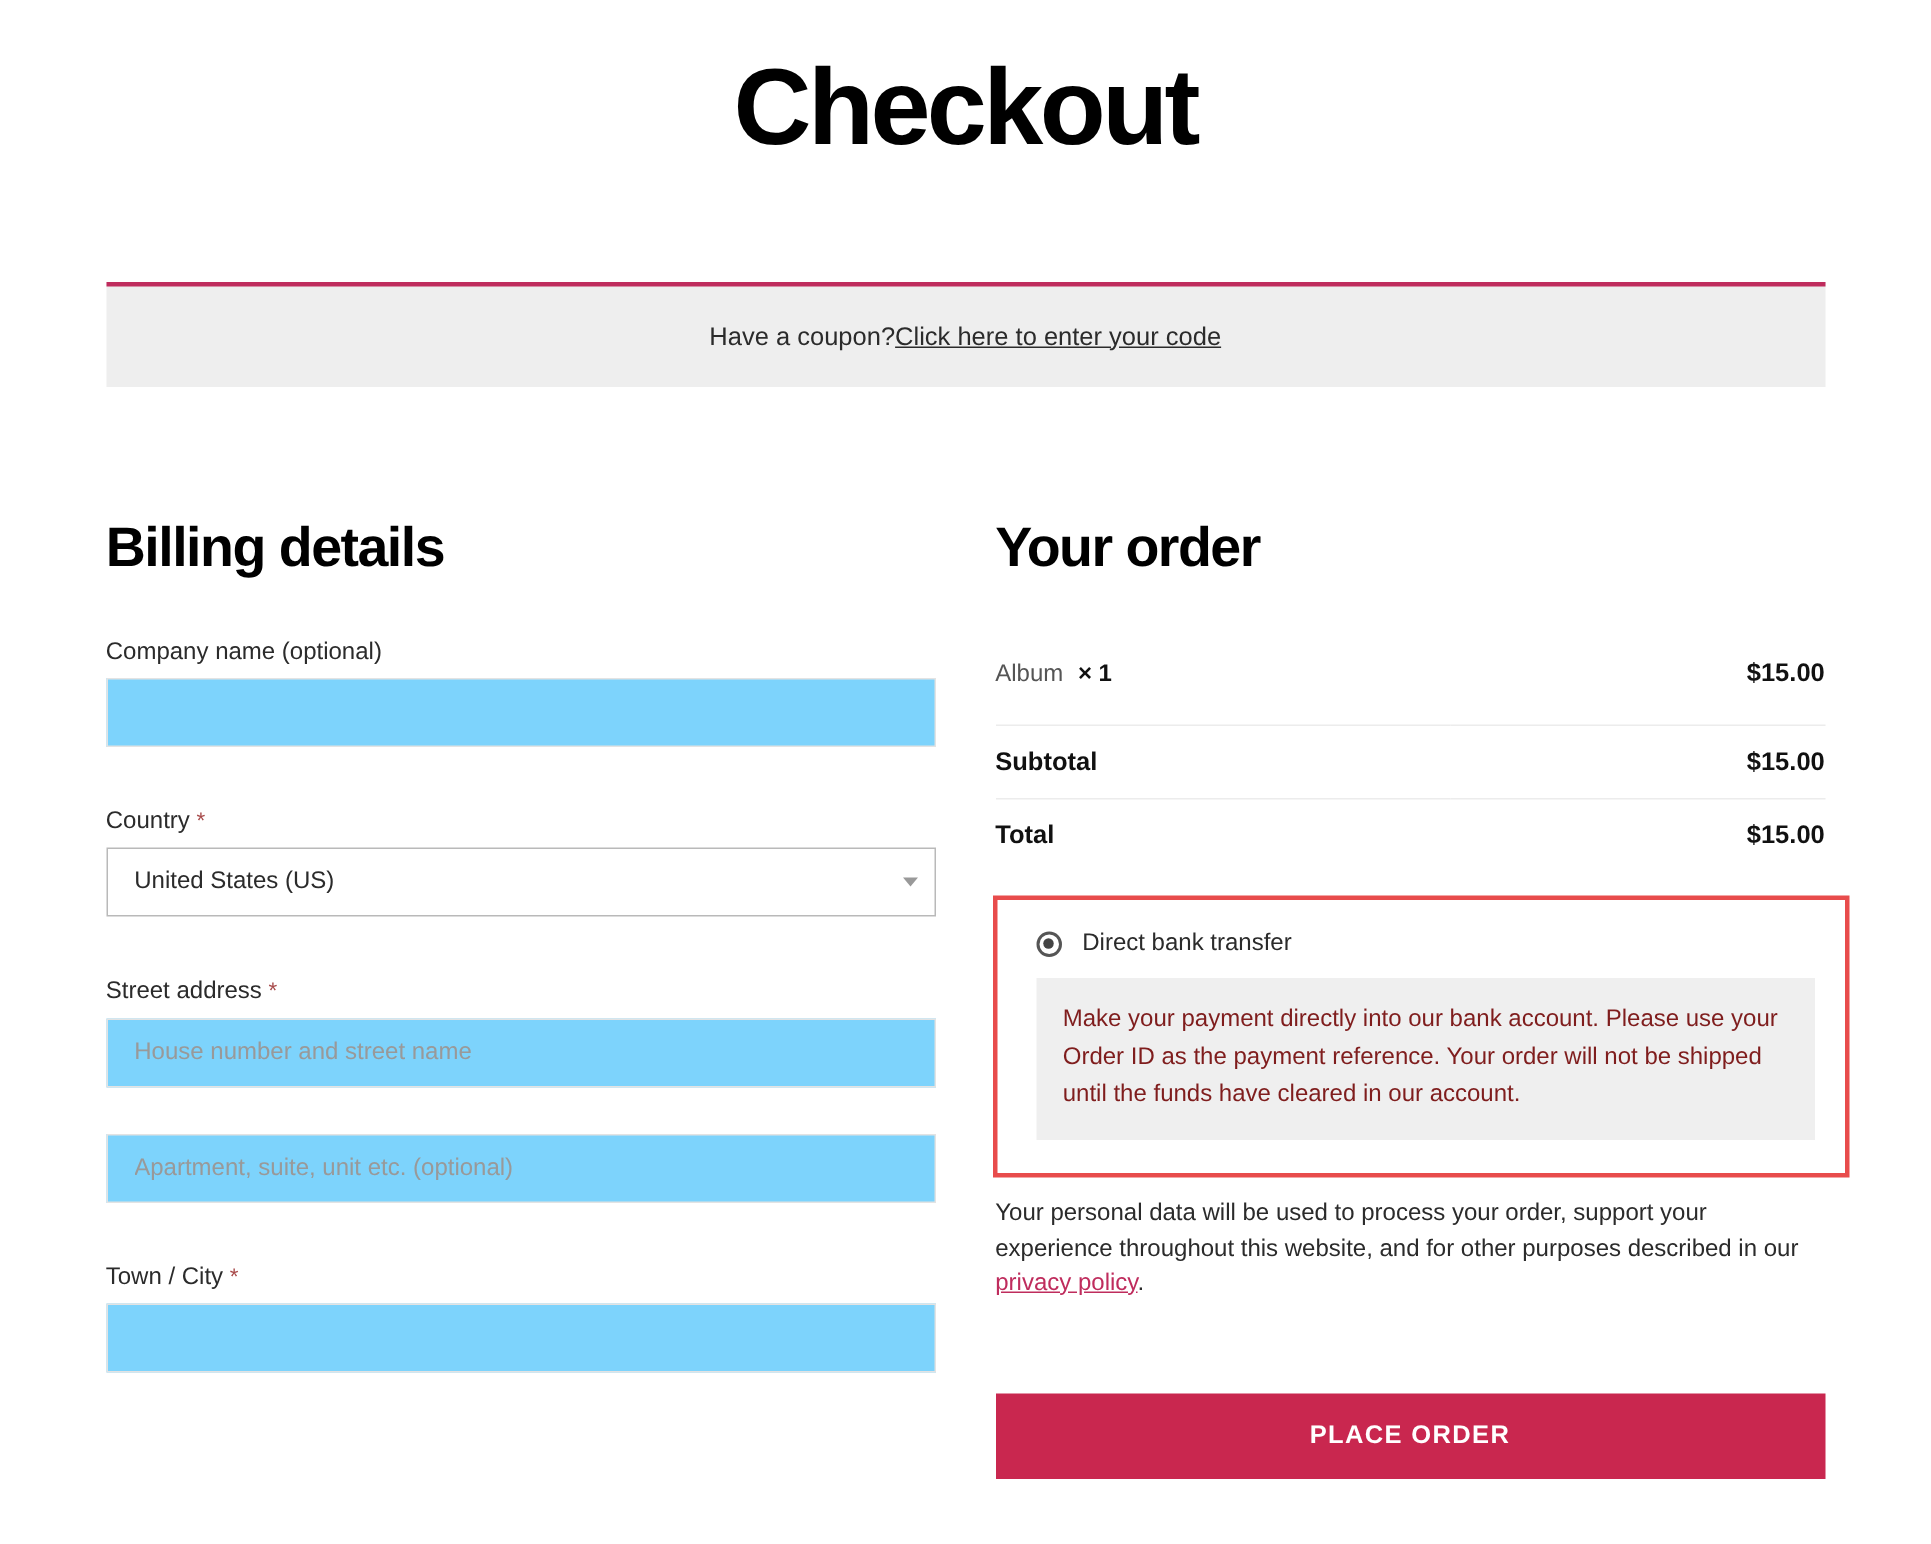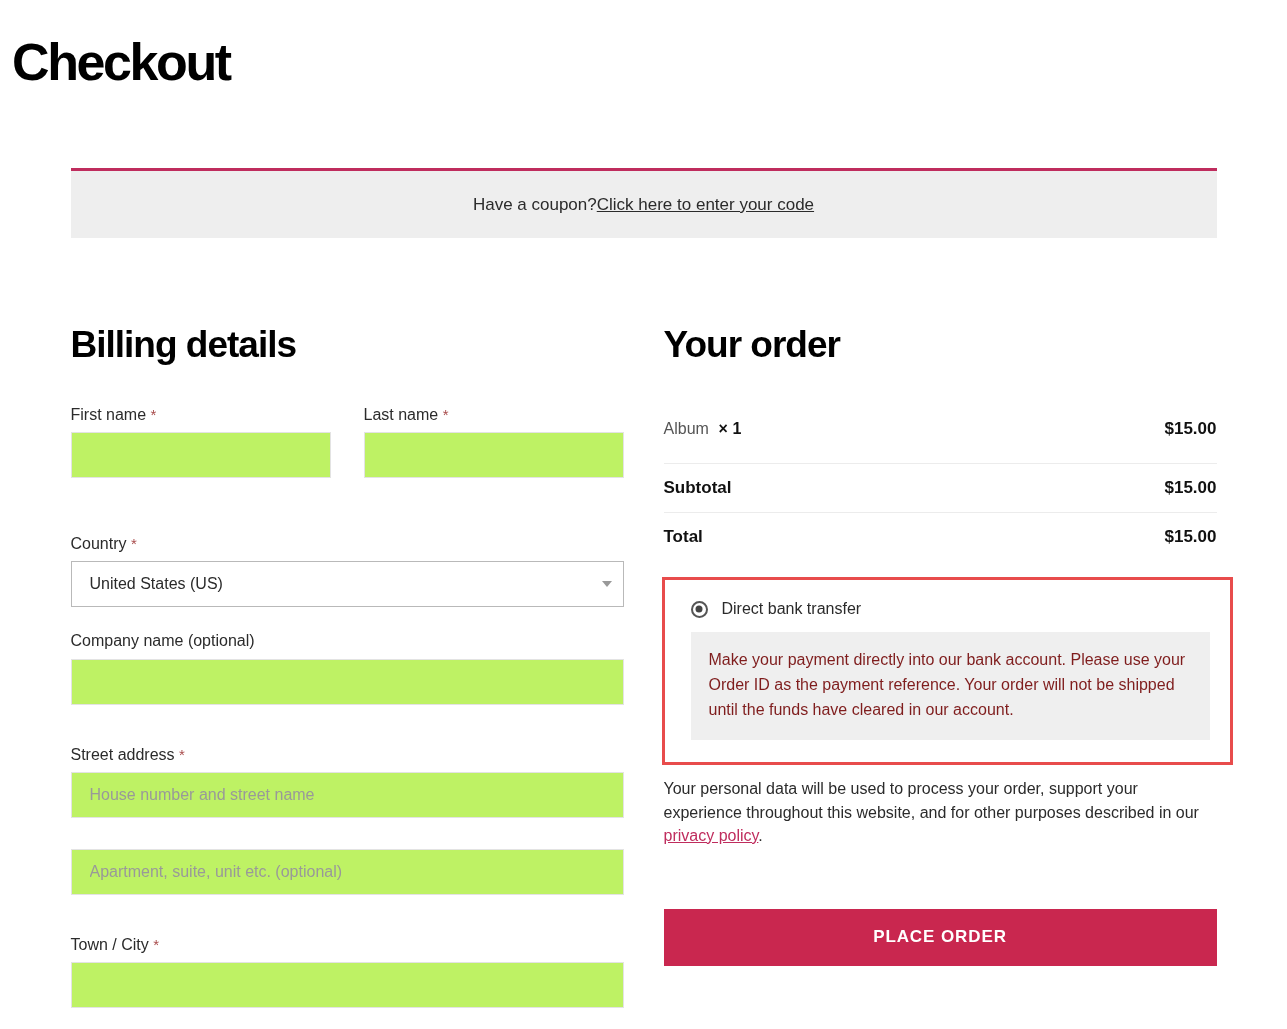--- a/index.html
+++ b/index.html
@@ -17,27 +17,28 @@
   }
 
   .page {
     position: relative;
     width: 1287px;
     height: 1029px;
   }
 
   
   .page-title {
-    font-size: 52px;
+    text-align: center;
+    font-size: 72px;
     line-height: 1;
     font-weight: 700;
     letter-spacing: -2.4px;
     color: #000000;
     margin: 0;
-    padding: 36px 0 0 12px;
+    padding: 36px 0 0 0;
     font-family: "Liberation Sans", sans-serif;
   }
 
   
   .wrap {
     width: 1146px;
     margin: 0 auto;
     padding-left: 0;
   }
 
@@ -102,21 +103,21 @@
   .req {
     color: #a84b4b;
     font-size: 15px;
   }
   .text-input {
     display: block;
     width: 100%;
     height: 46px;
     box-sizing: border-box;
     border: 1px solid #e3e3e3;
-    background: #bef264;
+    background: #7dd3fc;
     padding: 4px 18px;
     font-size: 16px;
     font-family: "Liberation Sans", sans-serif;
     color: #2b2b2b;
     outline: none;
     border-radius: 0;
   }
   .text-input::placeholder {
     color: #999999;
   }
@@ -298,54 +299,37 @@
     <div class="coupon-bar">
       <span class="coupon-text">Have a coupon?</span>
       <a class="coupon-link">Click here to enter your code</a>
     </div>
 
     <div class="columns">
 
       <div class="col-left">
         <h2 class="section-heading">Billing details</h2>
 
-        <div class="row-2">
-          <div class="field">
-            <label class="field-label">
-              <span>First name</span>
-              <span class="req">*</span>
-            </label>
-            <input class="text-input" type="text" value="" style="">
-          </div>
-
-          <div class="field">
-            <label class="field-label">
-              <span>Last name</span>
-              <span class="req">*</span>
-            </label>
-            <input class="text-input" type="text" value="" style="">
-          </div>
+
+        <div class="field" style="margin-top:24px;">
+          <label class="field-label">Company name (optional)</label>
+          <input class="text-input" type="text" value="" style="">
         </div>
 
         <div class="field" style="margin-top:40px;">
           <label class="field-label">
             <span>Country</span>
             <span class="req">*</span>
           </label>
           <div class="select-wrap">
             <div class="select-box">
               <span>United States (US)</span>
             </div>
             <span class="select-caret"></span>
           </div>
-        </div>
-
-        <div class="field" style="margin-top:24px;">
-          <label class="field-label">Company name (optional)</label>
-          <input class="text-input" type="text" value="" style="">
         </div>
 
         <div class="field" style="margin-top:40px;">
           <label class="field-label">
             <span>Street address</span>
             <span class="req">*</span>
           </label>
           <input class="text-input" type="text" placeholder="House number and street name" style="">
         </div>
 

